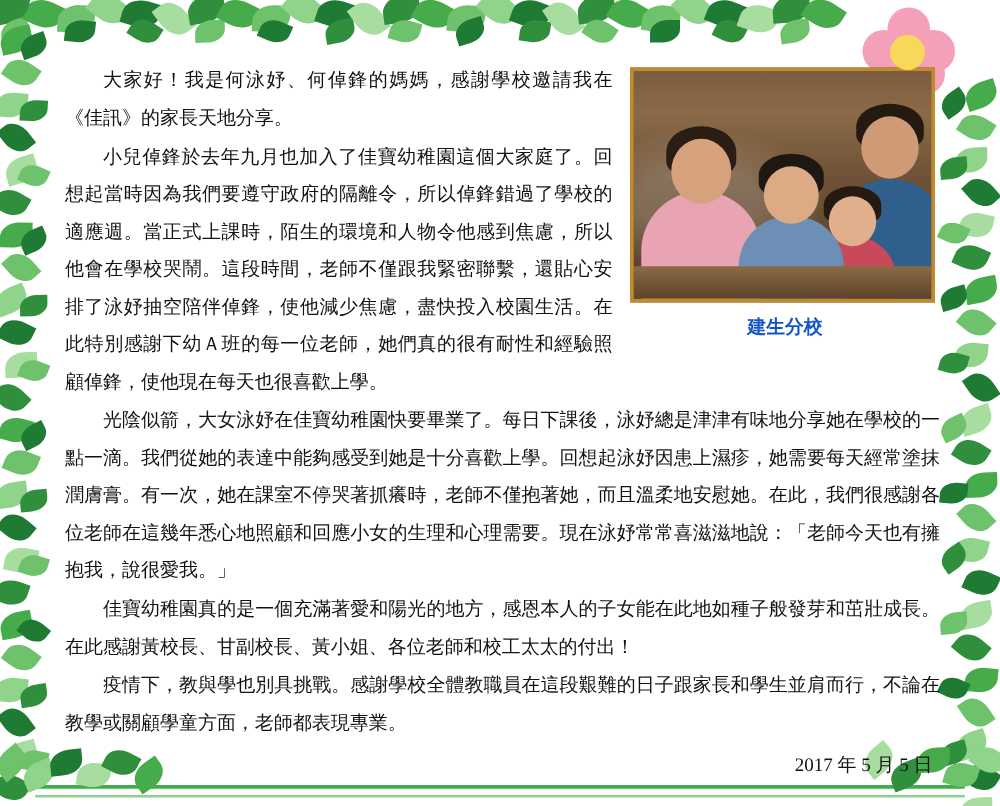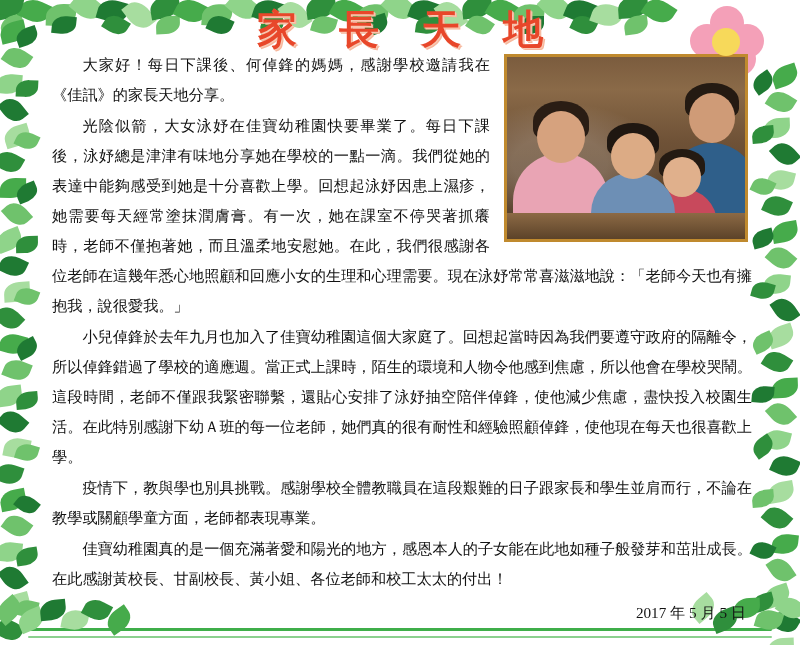--- a/index.html
+++ b/index.html
@@ -334,23 +334,20 @@
 
   <div class="flower">
     <div class="petal p1"></div>
     <div class="petal p2"></div>
     <div class="petal p3"></div>
     <div class="petal p4"></div>
     <div class="petal p5"></div>
     <div class="flower-center"></div>
   </div>
 
-  <div class="title-bar">
-    <span class="title">家 長 天 地</span>
-  </div>
 
   <div class="content">
 
     <div class="photo-block">
       <div class="photo-frame">
         <div class="photo-inner">
           <div class="fig dad-body"></div>
           <div class="fig dad-hair"></div>
           <div class="fig head dad-head"></div>
           <div class="fig mom-body"></div>
@@ -358,37 +355,38 @@
           <div class="fig head mom-head"></div>
           <div class="fig girl-body"></div>
           <div class="fig girl-hair"></div>
           <div class="fig head girl-head"></div>
           <div class="fig boy-body"></div>
           <div class="fig boy-hair"></div>
           <div class="fig head boy-head"></div>
           <div class="table-top"></div>
         </div>
       </div>
+      <div class="photo-caption">建生分校</div>
       <div class="signature-line">
       </div>
     </div>
 
     <div class="article">
       <p class="para">
-        <span>大家好！每日下課後、何倬鋒的媽媽，感謝學校邀請我在《佳訊》的家長天地分享。</span>
+        <span>大家好！我是何泳妤、何倬鋒的媽媽，感謝學校邀請我在《佳訊》的家長天地分享。</span>
+      </p>
+      <p class="para">
+        <span>小兒倬鋒於去年九月也加入了佳寶幼稚園這個大家庭了。回想起當時因為我們要遵守政府的隔離令，所以倬鋒錯過了學校的適應週。當正式上課時，陌生的環境和人物令他感到焦慮，所以他會在學校哭鬧。這段時間，老師不僅跟我緊密聯繫，還貼心安排了泳妤抽空陪伴倬鋒，使他減少焦慮，盡快投入校園生活。在此特別感謝下幼Ａ班的每一位老師，她們真的很有耐性和經驗照顧倬鋒，使他現在每天也很喜歡上學。</span>
       </p>
       <p class="para">
         <span>光陰似箭，大女泳妤在佳寶幼稚園快要畢業了。每日下課後，泳妤總是津津有味地分享她在學校的一點一滴。我們從她的表達中能夠感受到她是十分喜歡上學。回想起泳妤因患上濕疹，她需要每天經常塗抹潤膚膏。有一次，她在課室不停哭著抓癢時，老師不僅抱著她，而且溫柔地安慰她。在此，我們很感謝各位老師在這幾年悉心地照顧和回應小女的生理和心理需要。現在泳妤常常喜滋滋地說：「老師今天也有擁抱我，說很愛我。」</span>
       </p>
       <p class="para">
-        <span>小兒倬鋒於去年九月也加入了佳寶幼稚園這個大家庭了。回想起當時因為我們要遵守政府的隔離令，所以倬鋒錯過了學校的適應週。當正式上課時，陌生的環境和人物令他感到焦慮，所以他會在學校哭鬧。這段時間，老師不僅跟我緊密聯繫，還貼心安排了泳妤抽空陪伴倬鋒，使他減少焦慮，盡快投入校園生活。在此特別感謝下幼Ａ班的每一位老師，她們真的很有耐性和經驗照顧倬鋒，使他現在每天也很喜歡上學。</span>
+        <span>佳寶幼稚園真的是一個充滿著愛和陽光的地方，感恩本人的子女能在此地如種子般發芽和茁壯成長。在此感謝黃校長、甘副校長、黃小姐、各位老師和校工太太的付出！</span>
       </p>
       <p class="para">
         <span>疫情下，教與學也別具挑戰。感謝學校全體教職員在這段艱難的日子跟家長和學生並肩而行，不論在教學或關顧學童方面，老師都表現專業。</span>
-      </p>
-      <p class="para">
-        <span>佳寶幼稚園真的是一個充滿著愛和陽光的地方，感恩本人的子女能在此地如種子般發芽和茁壯成長。在此感謝黃校長、甘副校長、黃小姐、各位老師和校工太太的付出！</span>
       </p>
       <div class="date-line">2017 年 5 月 5 日</div>
     </div>
 
   </div>
 </div>
 
 </body></html>

